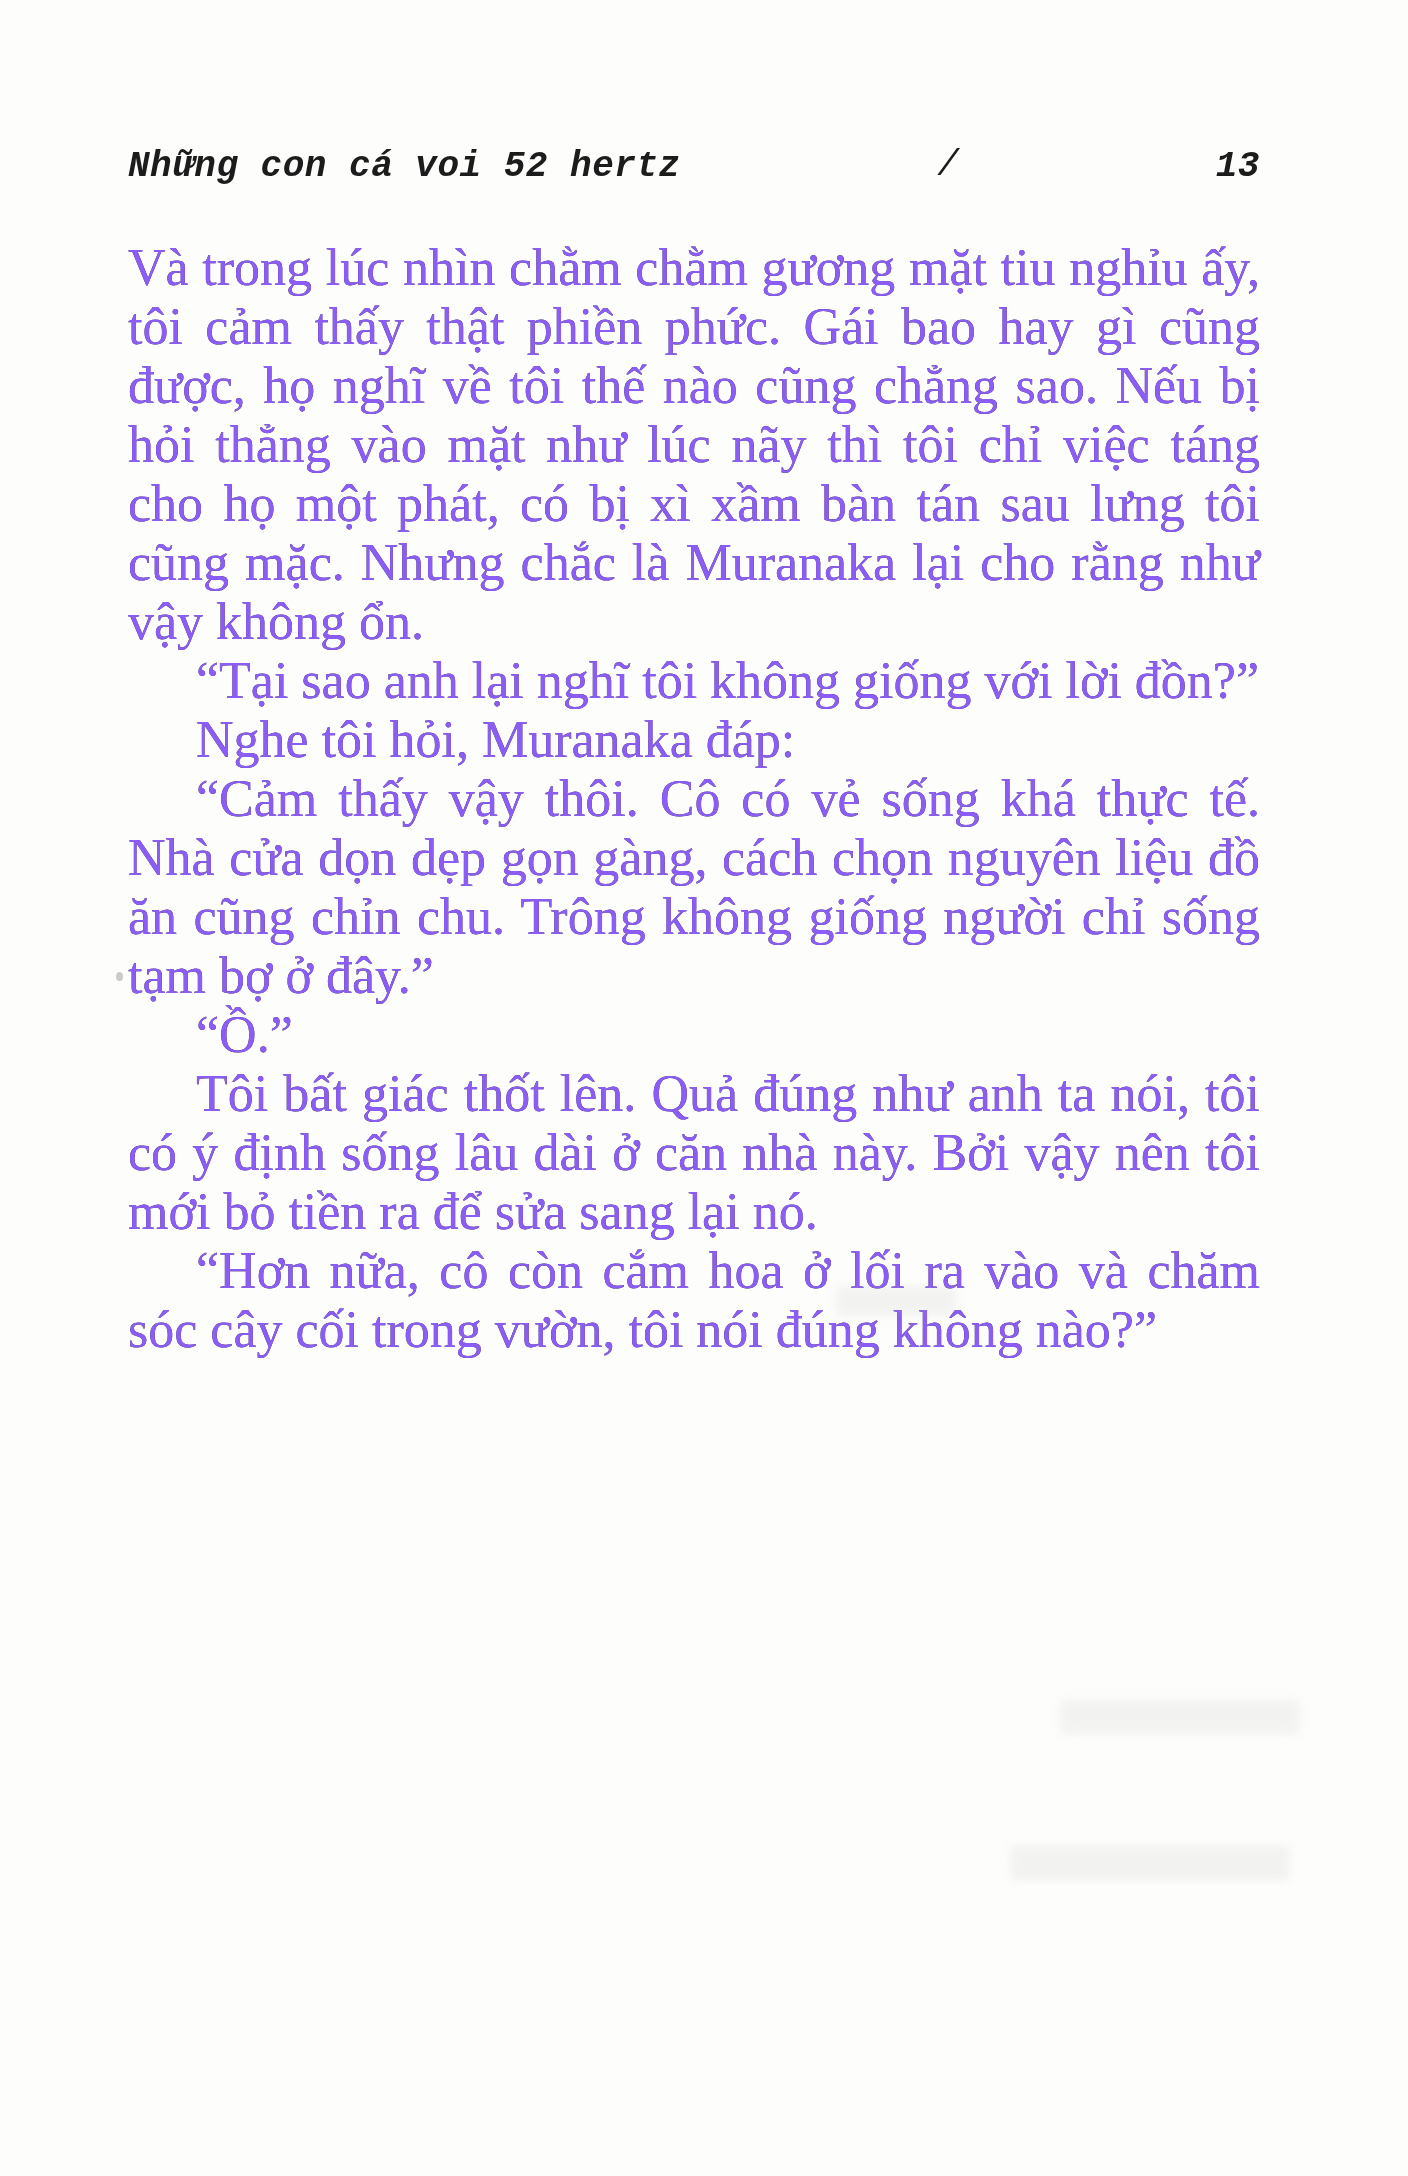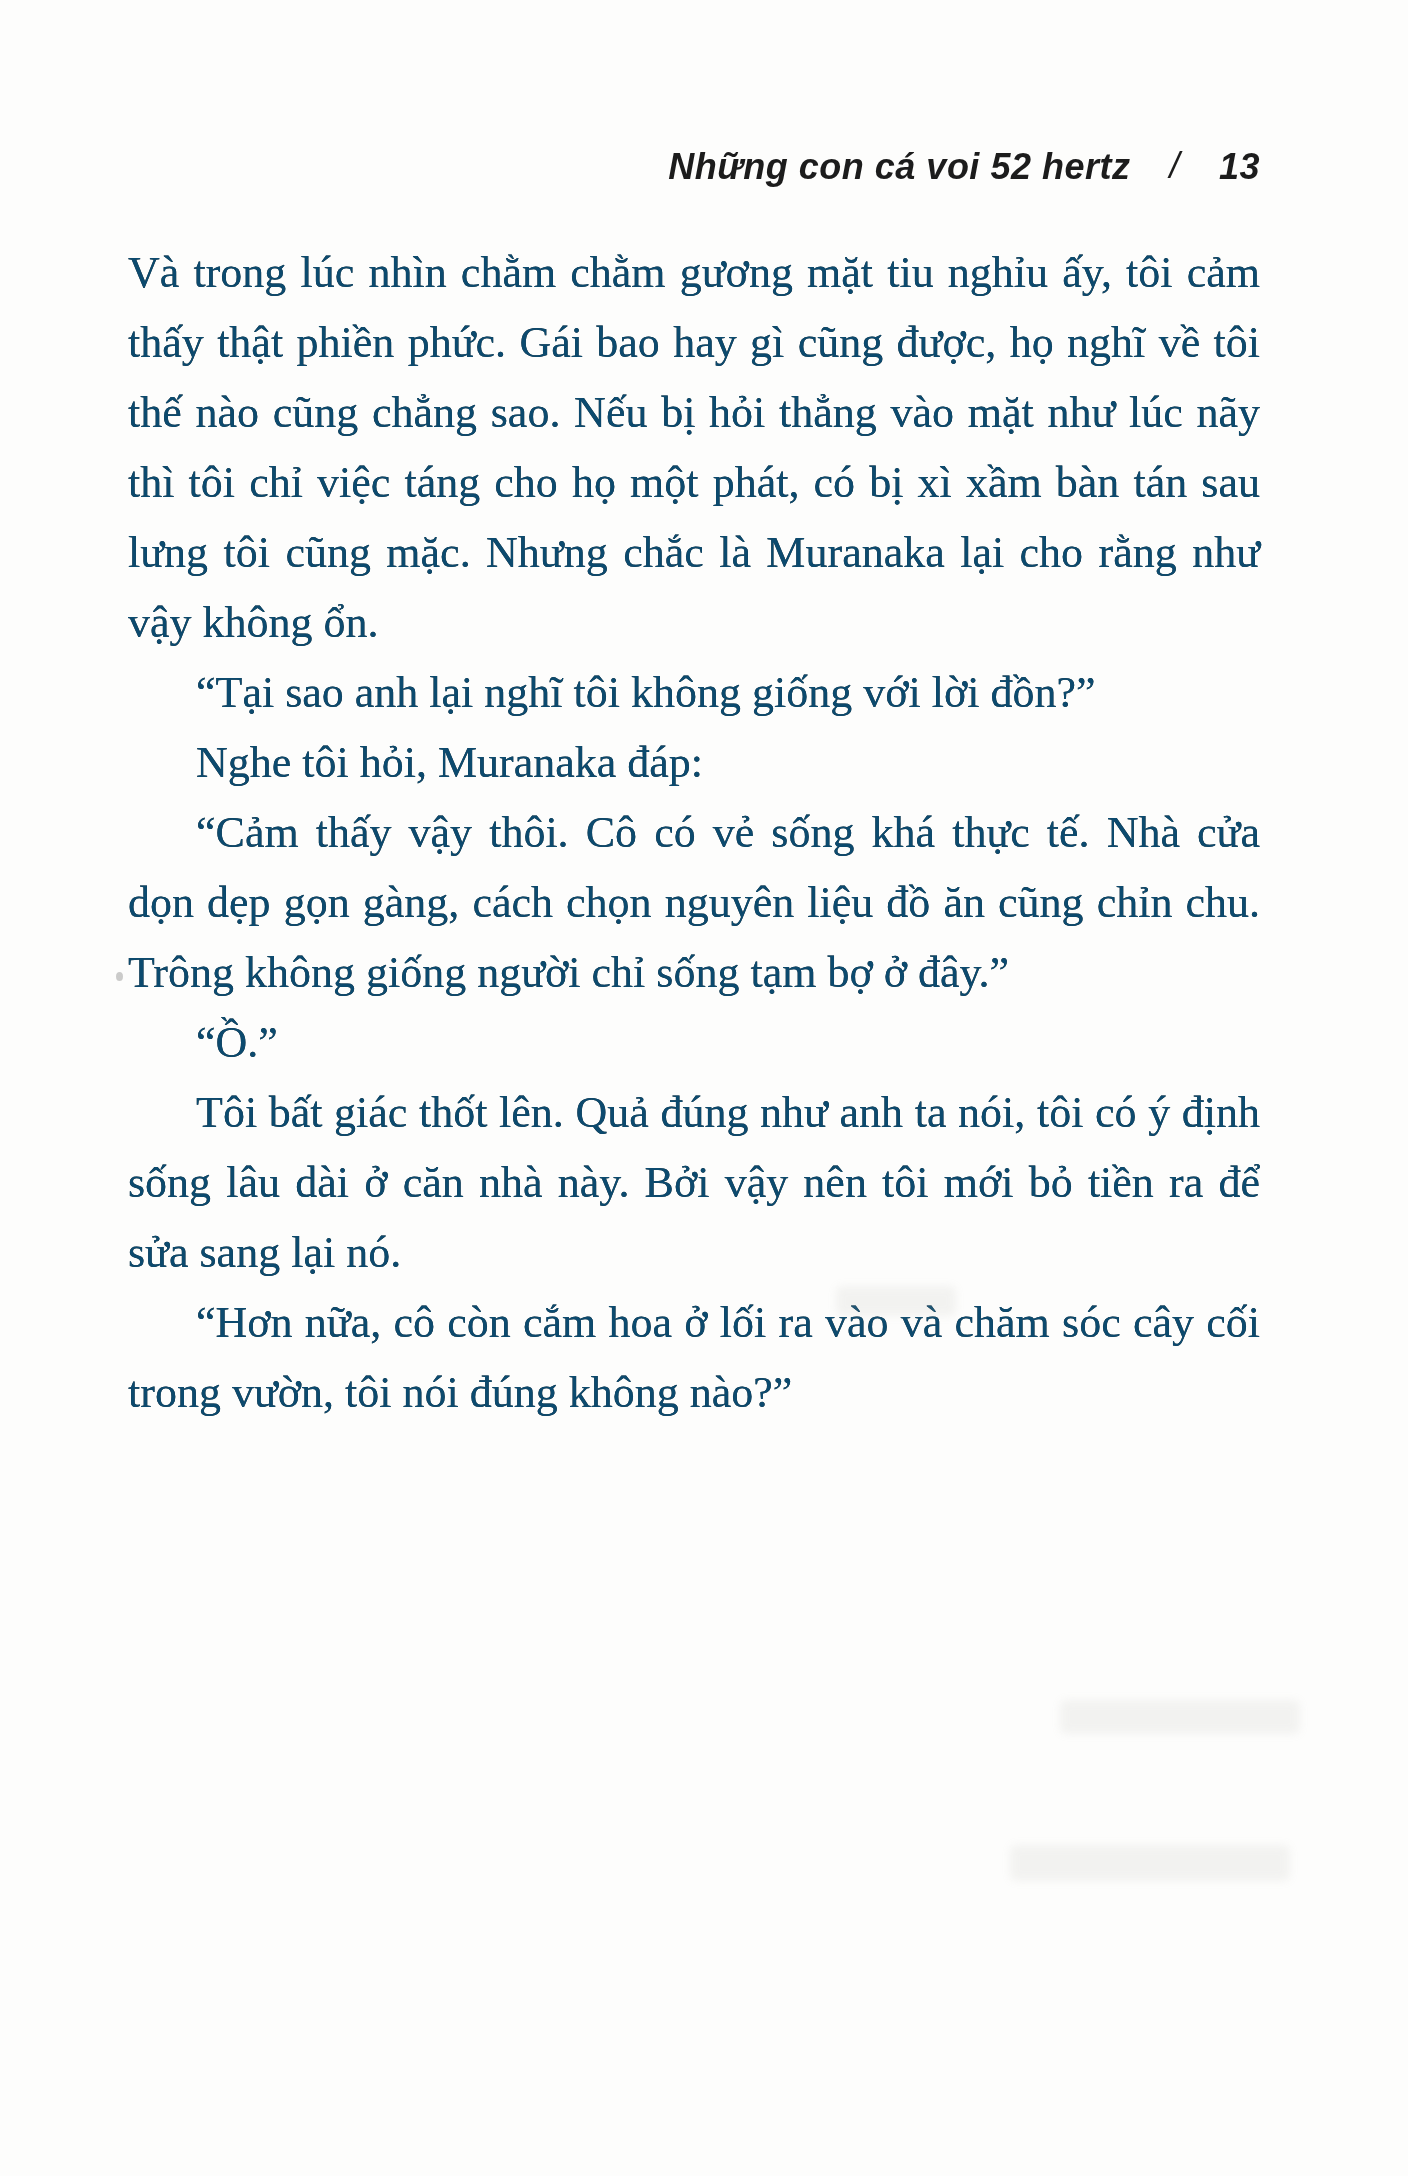--- a/index.html
+++ b/index.html
@@ -14,44 +14,44 @@
     position: absolute;
     inset: 0;
     background: #fdfdfc;
   }
   .running-header {
     position: absolute;
     top: 146px;
     left: 128px;
     width: 1132px;
     display: flex;
-    justify-content: flex-end;
+    justify-content: space-between;
     align-items: baseline;
     gap: 39px;
-    font-family: Liberation Sans, sans-serif;
+    font-family: Liberation Mono, monospace;
     font-style: italic;
     font-weight: 600;
     font-size: 36px;
     letter-spacing: 0.5px;
     color: #1c1c1c;
     white-space: nowrap;
   }
   .running-header .sep {
     font-weight: 400;
     transform: translateY(-1px);
   }
   .body-text {
     position: absolute;
     top: 238px;
     left: 128px;
     width: 1132px;
     font-family: "Liberation Serif", "DejaVu Serif", serif;
-    font-size: 44px;
-    line-height: 70px;
-    color: #0c4a6e;
+    font-size: 52px;
+    line-height: 59px;
+    color: #8b5cf6;
     text-align: justify;
     text-shadow: 0 0 0.6px rgba(10,10,10,0.85);
   }
   .para {
     margin: 0;
     padding: 0;
   }
   .para.indent {
     text-indent: 68px;
   }

